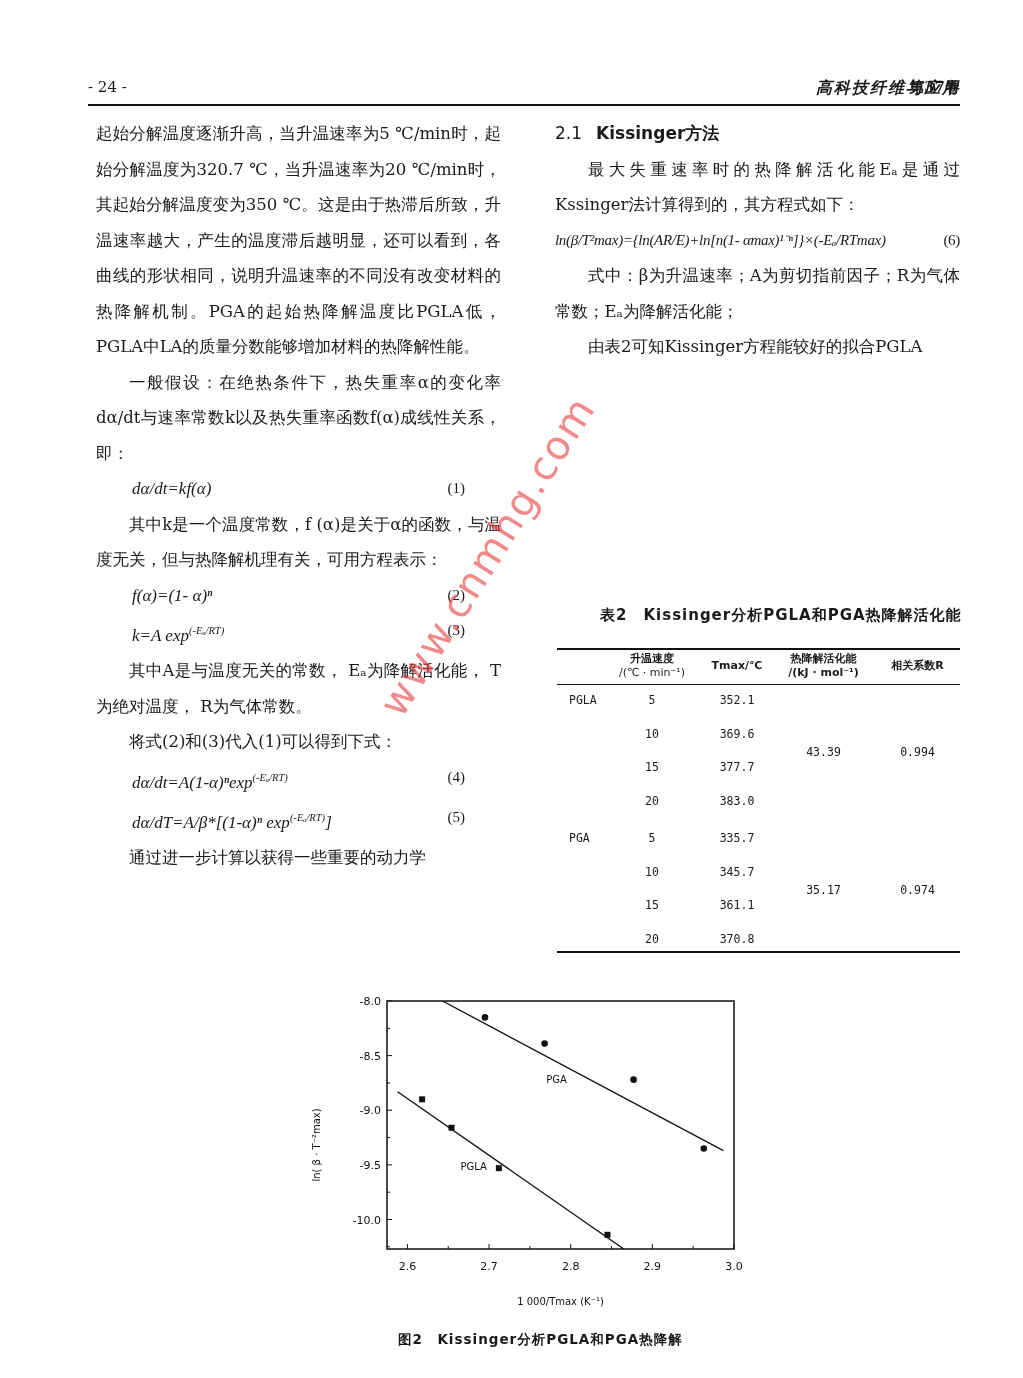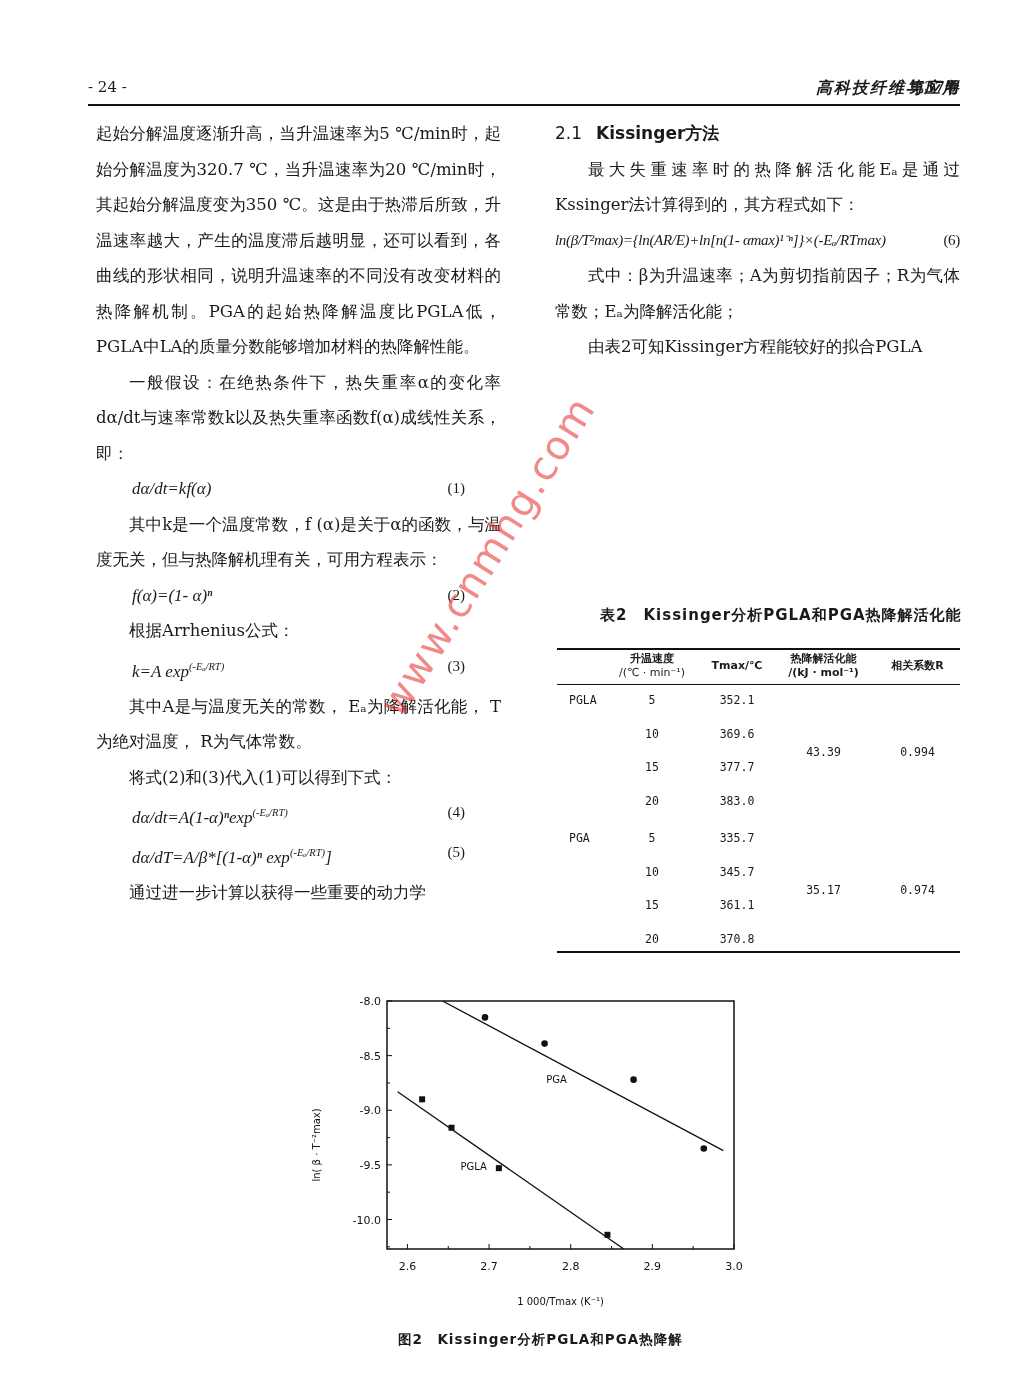--- a/index.html
+++ b/index.html
@@ -51,21 +51,20 @@
   <p class="p indent">一般假设：在绝热条件下，热失重率α的变化率dα/dt与速率常数k以及热失重率函数f(α)成线性关系，即：</p>
   <div class="eq">
     <span>dα/dt=kf(α)</span>
     <span class="num">(1)</span>
   </div>
   <p class="p indent">其中k是一个温度常数，f (α)是关于α的函数，与温度无关，但与热降解机理有关，可用方程表示：</p>
   <div class="eq">
     <span>f(α)=(1- α)ⁿ</span>
     <span class="num">(2)</span>
   </div>
-  <p class="p indent">根据Arrhenius公式：</p>
   <div class="eq">
     <span>k=A exp</span><sup>(-Eₐ/RT)</sup>
     <span class="num">(3)</span>
   </div>
   <p class="p indent">其中A是与温度无关的常数， Eₐ为降解活化能， T为绝对温度， R为气体常数。</p>
   <p class="p indent">将式(2)和(3)代入(1)可以得到下式：</p>
   <div class="eq">
     <span>dα/dt=A(1-α)ⁿexp</span><sup>(-Eₐ/RT)</sup>
     <span class="num">(4)</span>
   </div>

